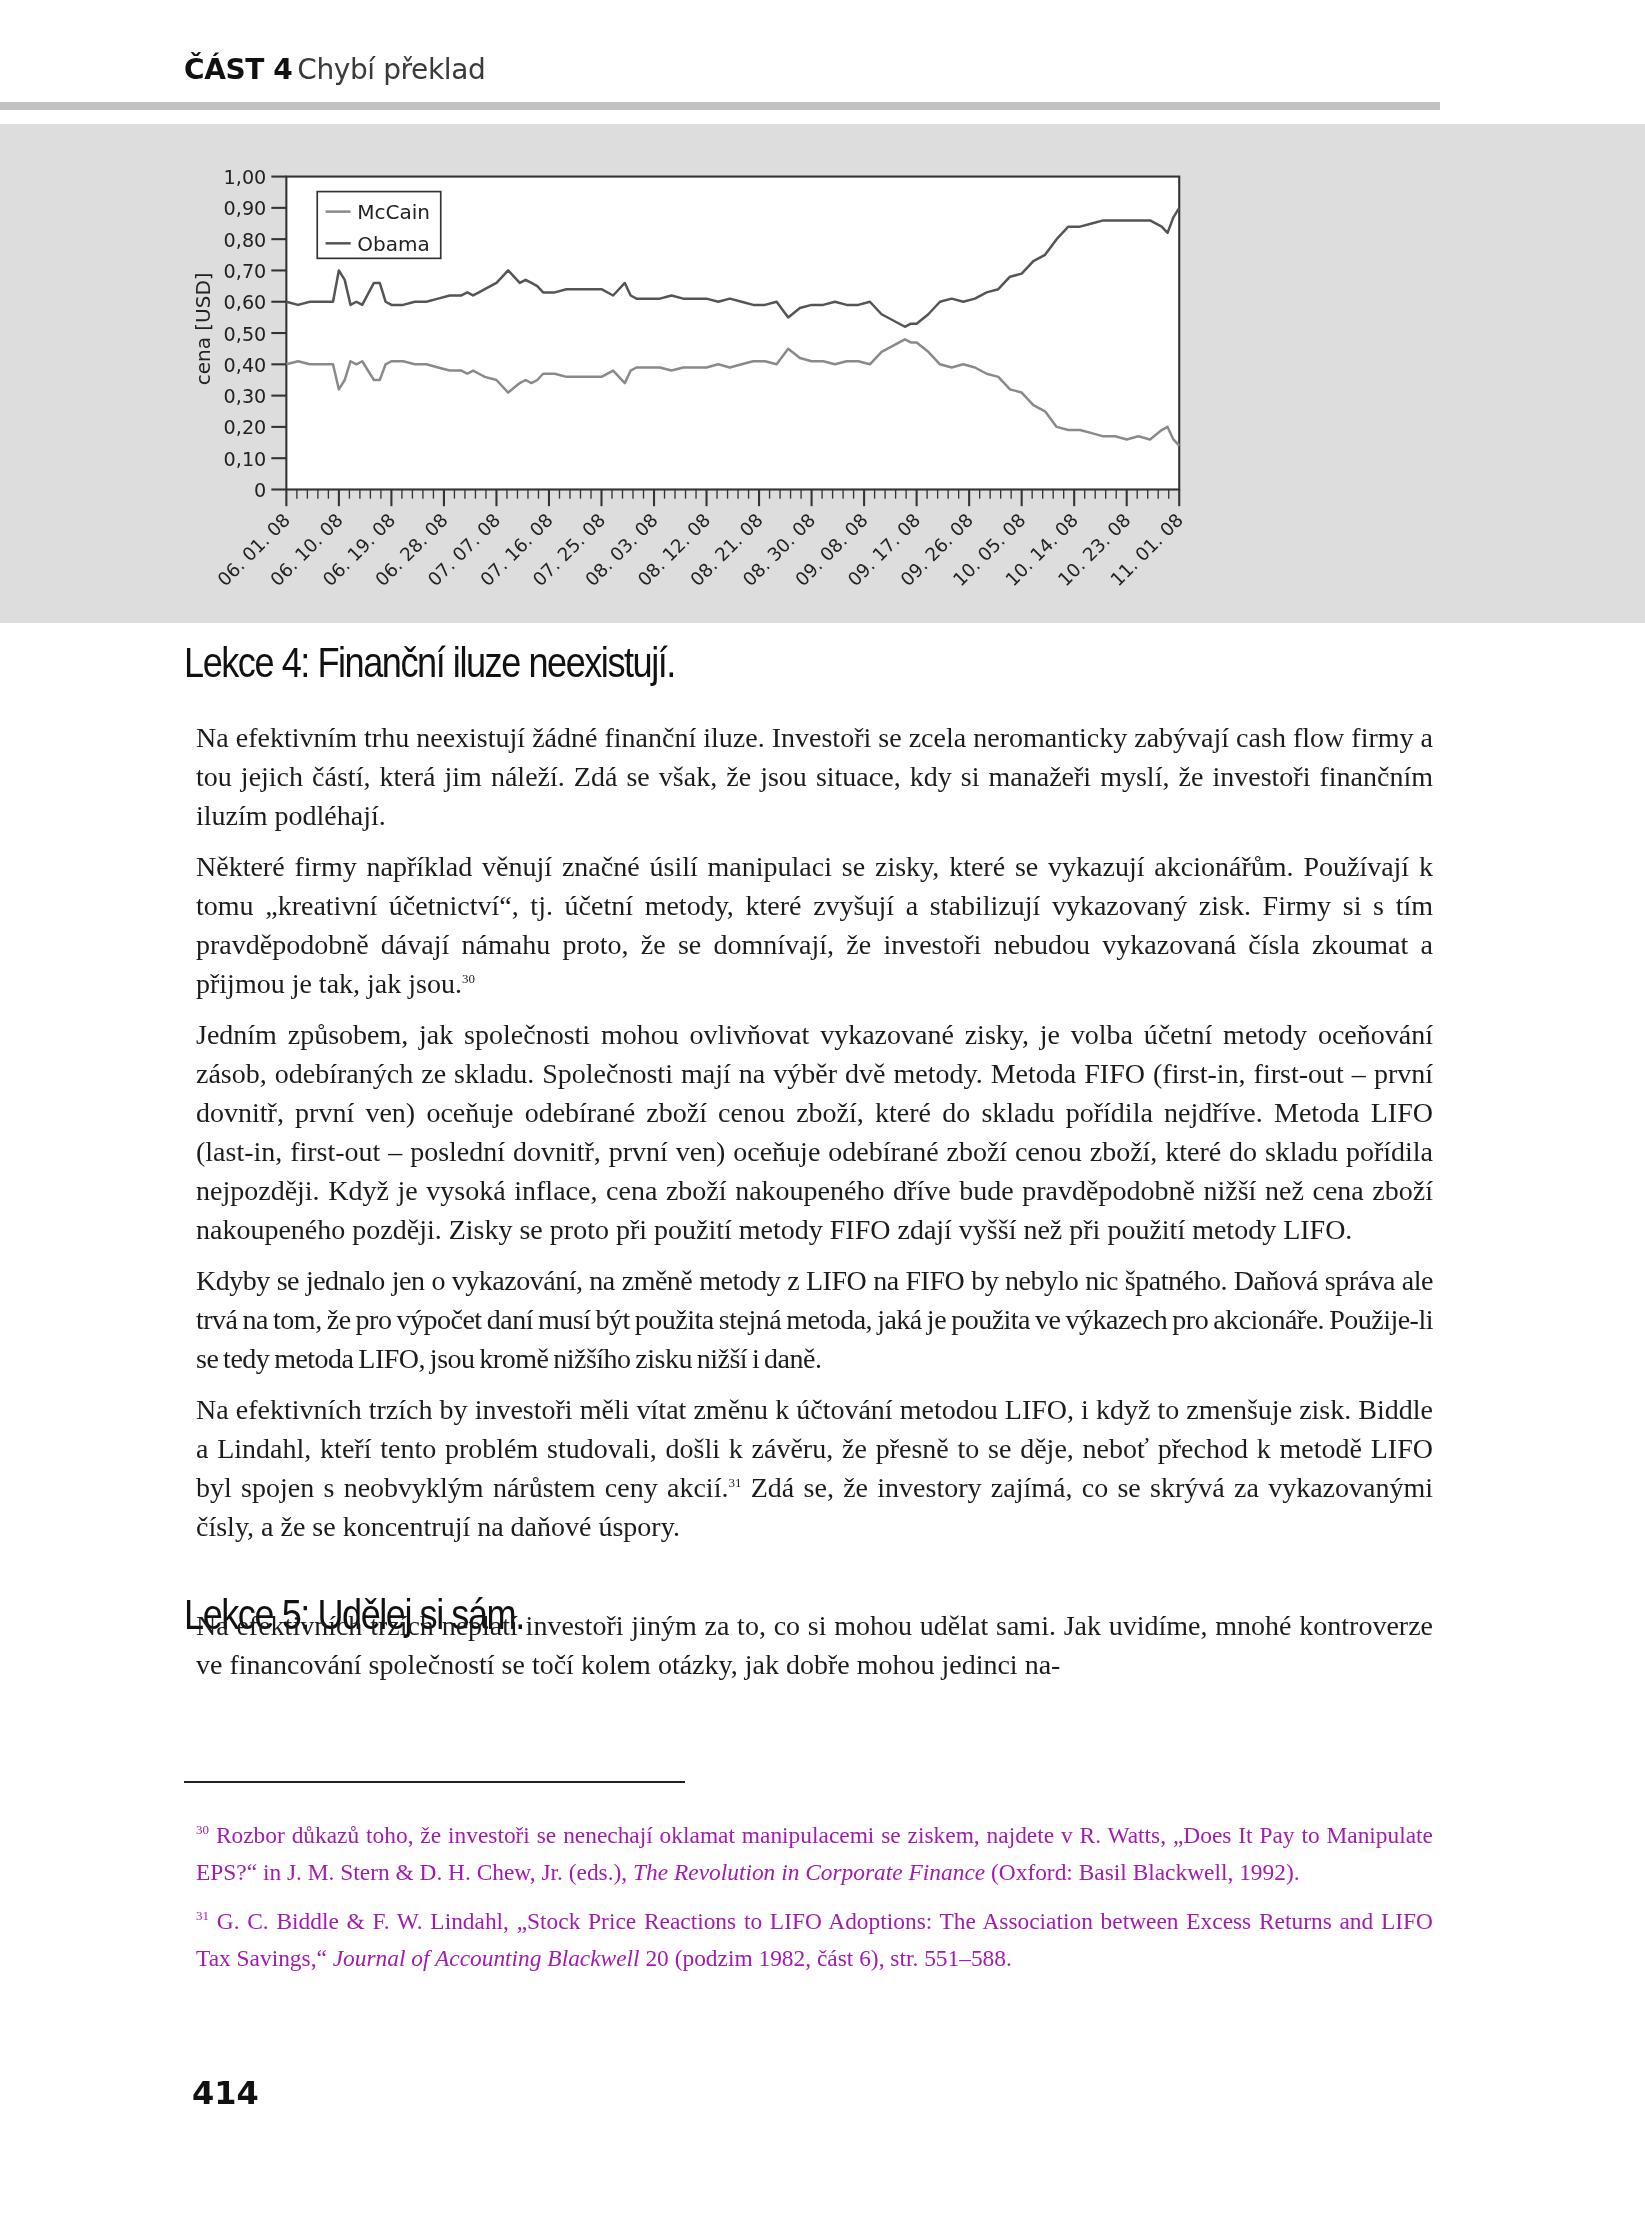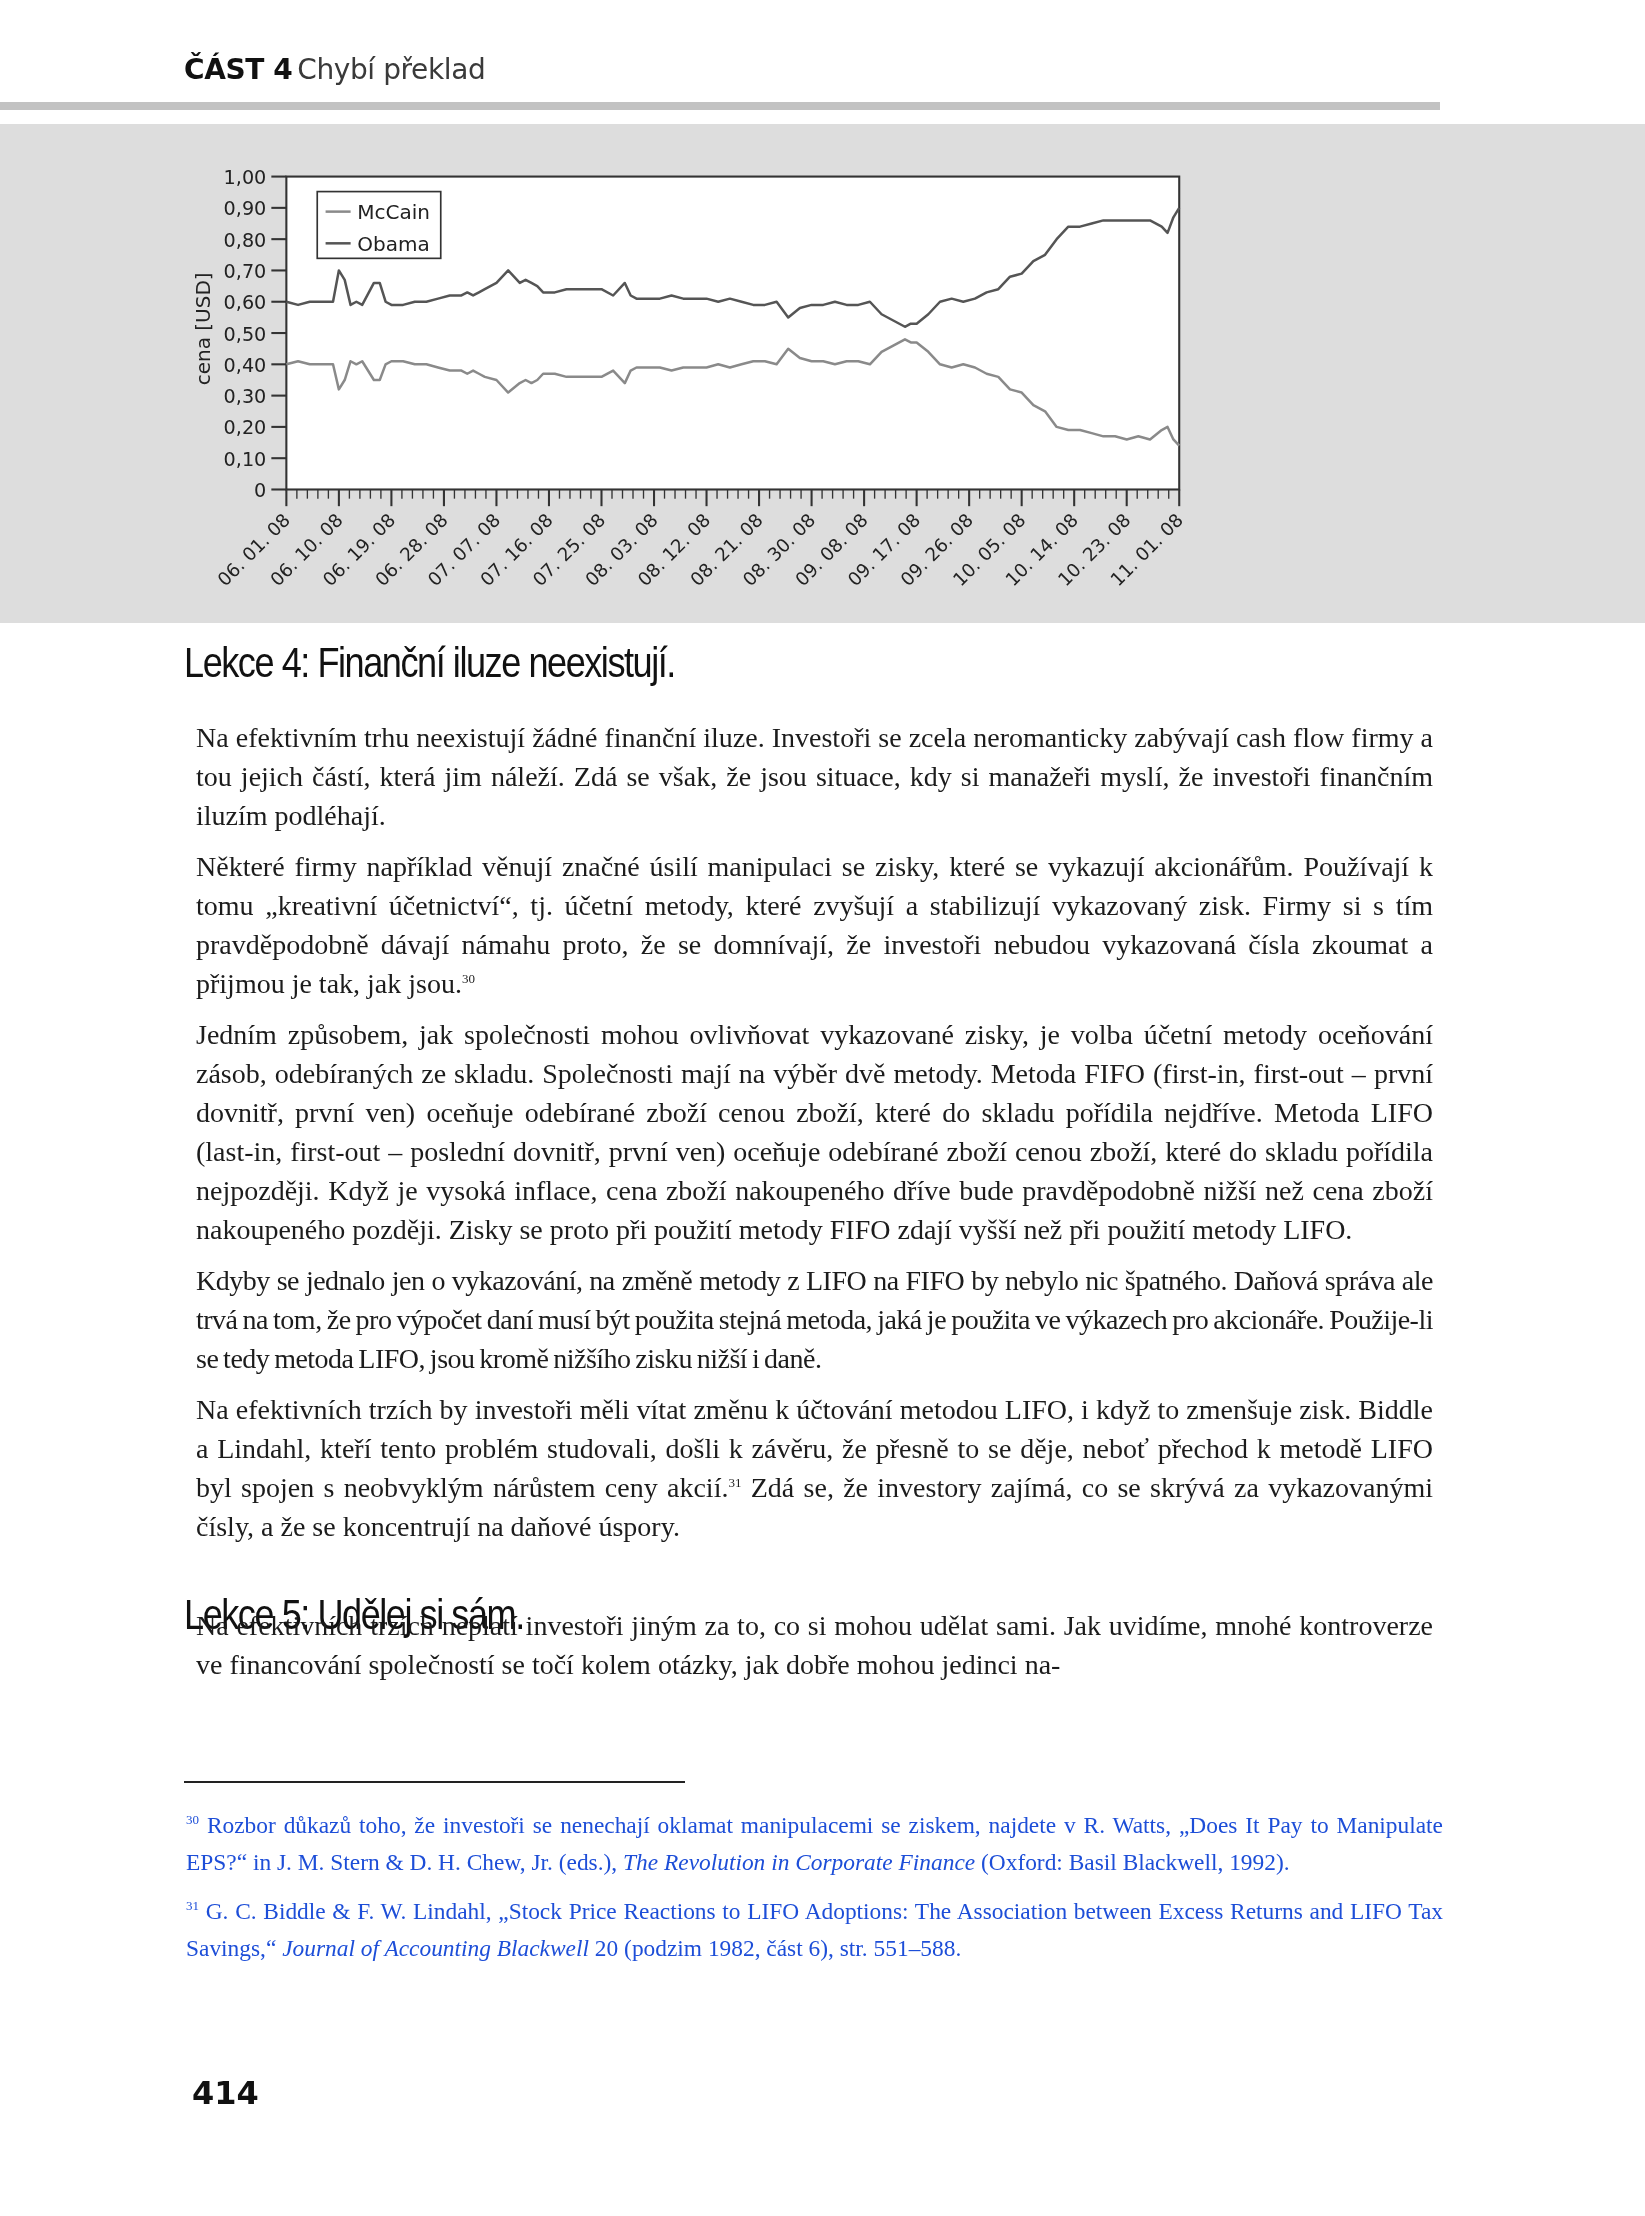--- a/index.html
+++ b/index.html
@@ -33,21 +33,21 @@
   }
   p.body {
     margin: 12px; font-size: 28px; line-height: 39px; text-align: justify;
     color: #1c1c1c;
   }
   p.body sup, p.fn sup { font-size: 13px; line-height: 0; vertical-align: super; }
   .fn-rule {
     position: absolute; left: 184px; top: 1781px; width: 501px; height: 1.7px; background: #222;
   }
   p.fn {
-    margin: 2px; font-size: 23.4px; line-height: 37px; text-align: justify; color: #1d4ed8;
+    margin: 12px; font-size: 23.4px; line-height: 37px; text-align: justify; color: #a21caf;
   }
   .page-number {
     position: absolute; left: 192px; top: 2074px;
     font-family: "DejaVu Sans", sans-serif; font-weight: bold; font-size: 32px; color: #111;
   }
 </style>
 </head>
 <body>
 
 <div class="running-head"><b>ČÁST 4</b><span>Chybí překlad</span></div>

